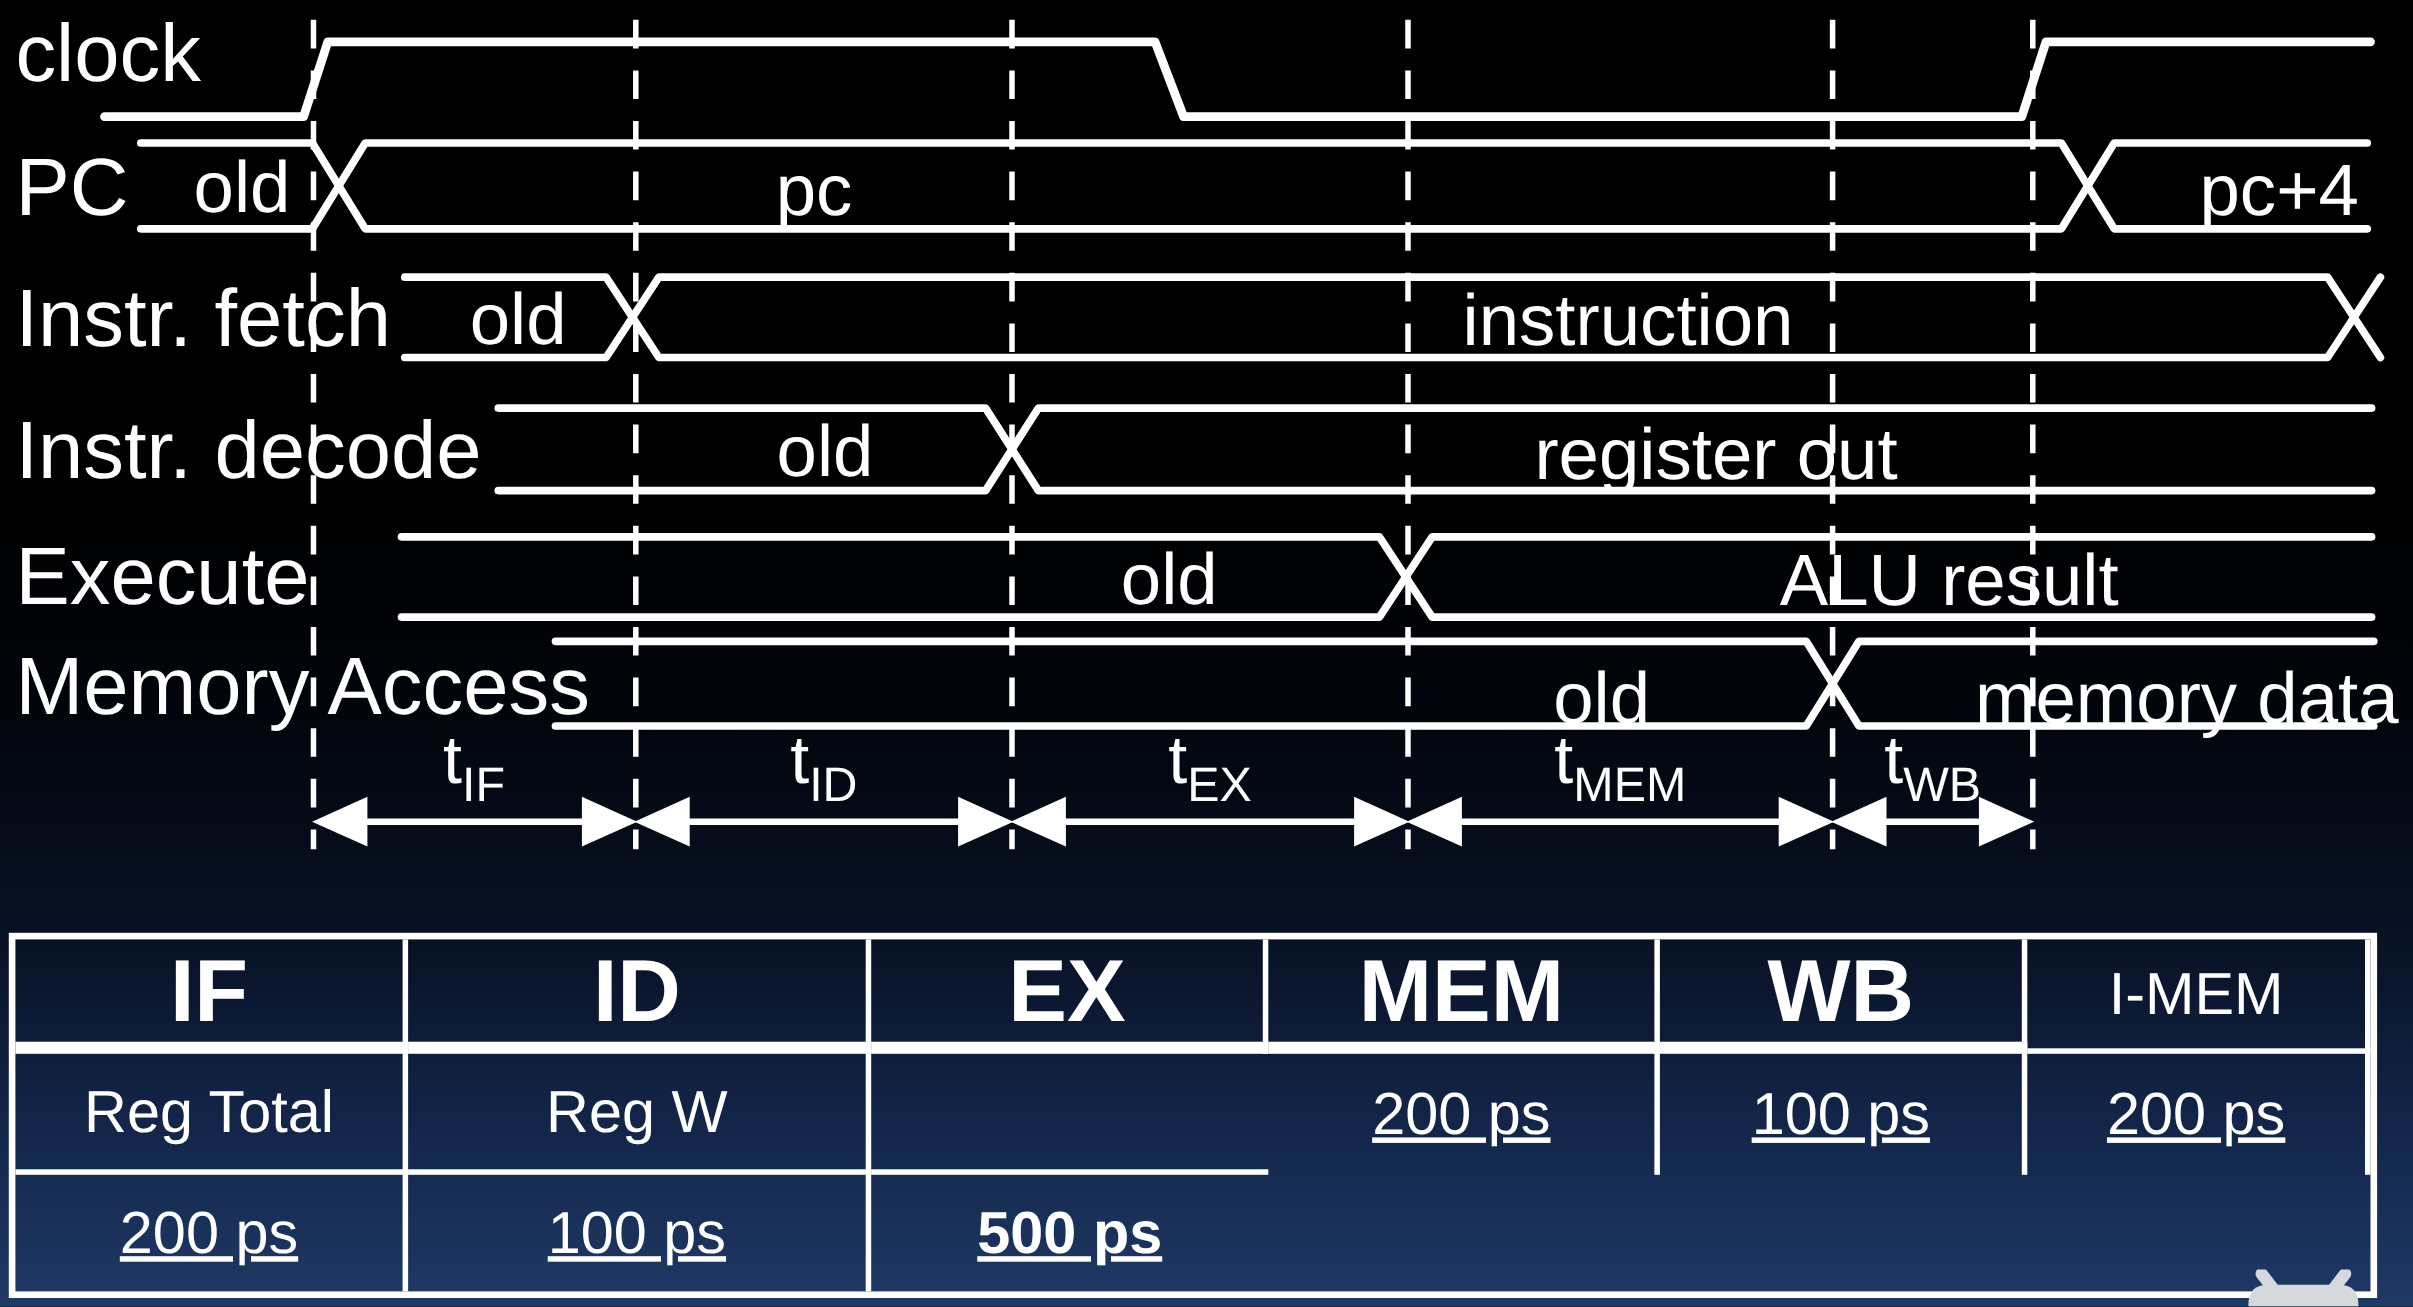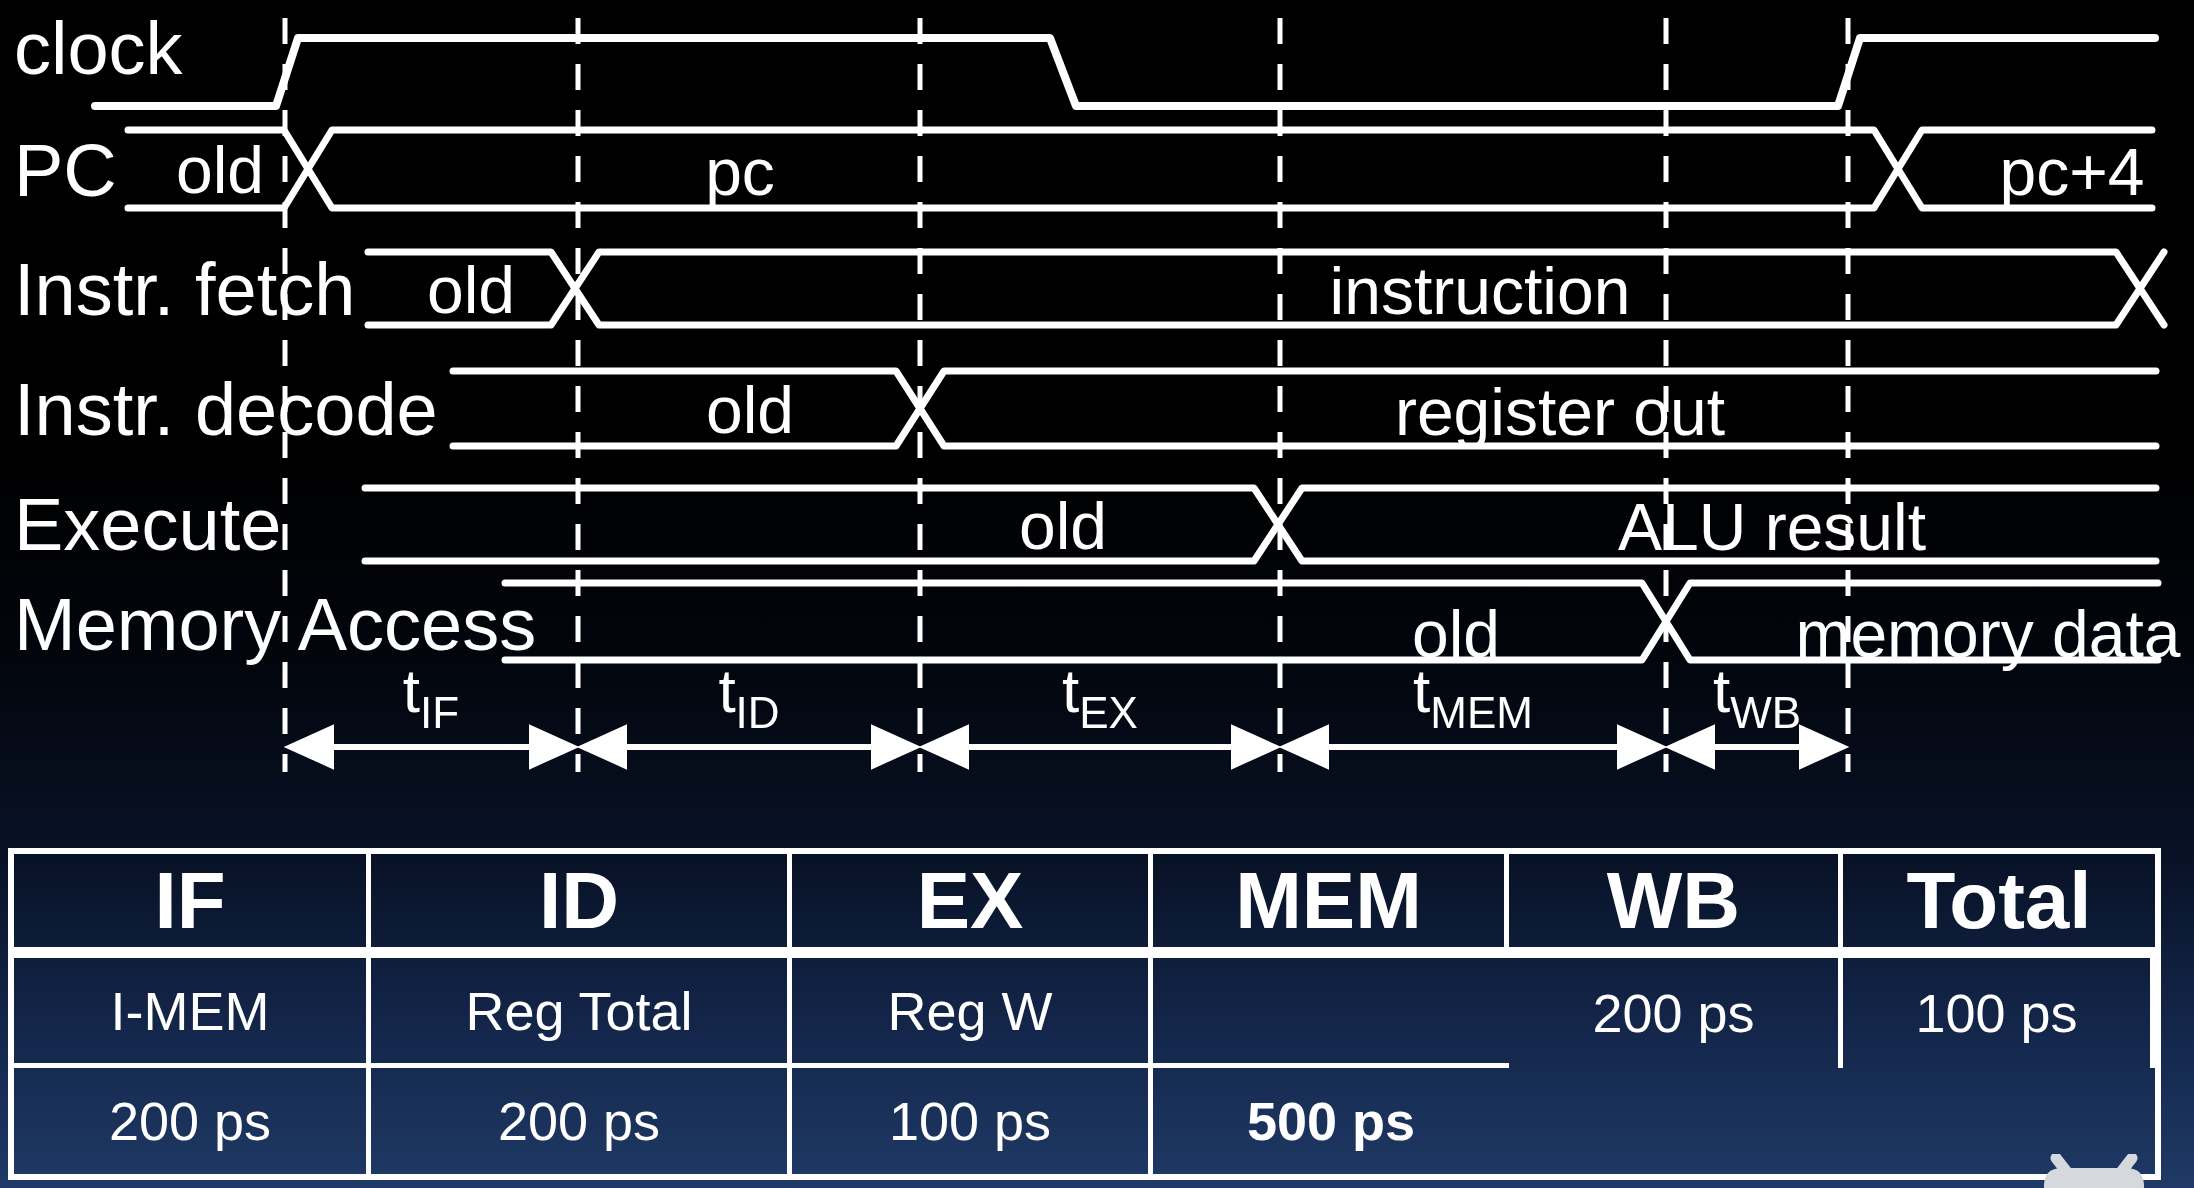--- a/index.html
+++ b/index.html
@@ -23,21 +23,21 @@
     grid-template-columns:357px 421px 361px 356px 334px auto;
     grid-template-rows:104px 110px auto;
   }
   .cell{
     box-sizing:border-box;display:flex;align-items:center;justify-content:center;
     border-right:5px solid #fff;border-bottom:5px solid #fff;
     font-size:54px;white-space:nowrap;
   }
   .cell.last-col{border-right:none;}
   .cell.th{font-weight:bold;font-size:80px;border-bottom-width:11px;}
-  .cell.last-row{border-bottom:none;}
+  .cell.last-row{border-bottom:none;text-decoration:underline;}
   .cell.bold{font-weight:bold;}
   .watermark{position:absolute;left:2036px;top:1154px;}
 </style>
 </head>
 <body>
 
 <div class="stage">
 
   <svg class="wave" width="2194" height="830" viewBox="0 0 2194 830">
 
@@ -130,21 +130,20 @@
     <text class="t-label" x="1473" y="712"><tspan class="t-base">t</tspan><tspan class="t-sub" dy="16">MEM</tspan></text>
     <text class="t-label" x="1757" y="712"><tspan class="t-base">t</tspan><tspan class="t-sub" dy="16">WB</tspan></text>
   </svg>
 
   <div class="tbl">
     <div class="cell th">IF</div>
     <div class="cell th">ID</div>
     <div class="cell th">EX</div>
     <div class="cell th">MEM</div>
     <div class="cell th">WB</div>
-    <div class="cell th last-col">Total</div>
 
     <div class="cell">I-MEM</div>
     <div class="cell">Reg Total</div>
     <div class="cell">Reg W</div>
     <div class="cell last-col"></div>
 
     <div class="cell last-row">200 ps</div>
     <div class="cell last-row">100 ps</div>
     <div class="cell last-row">200 ps</div>
     <div class="cell last-row">200 ps</div>

